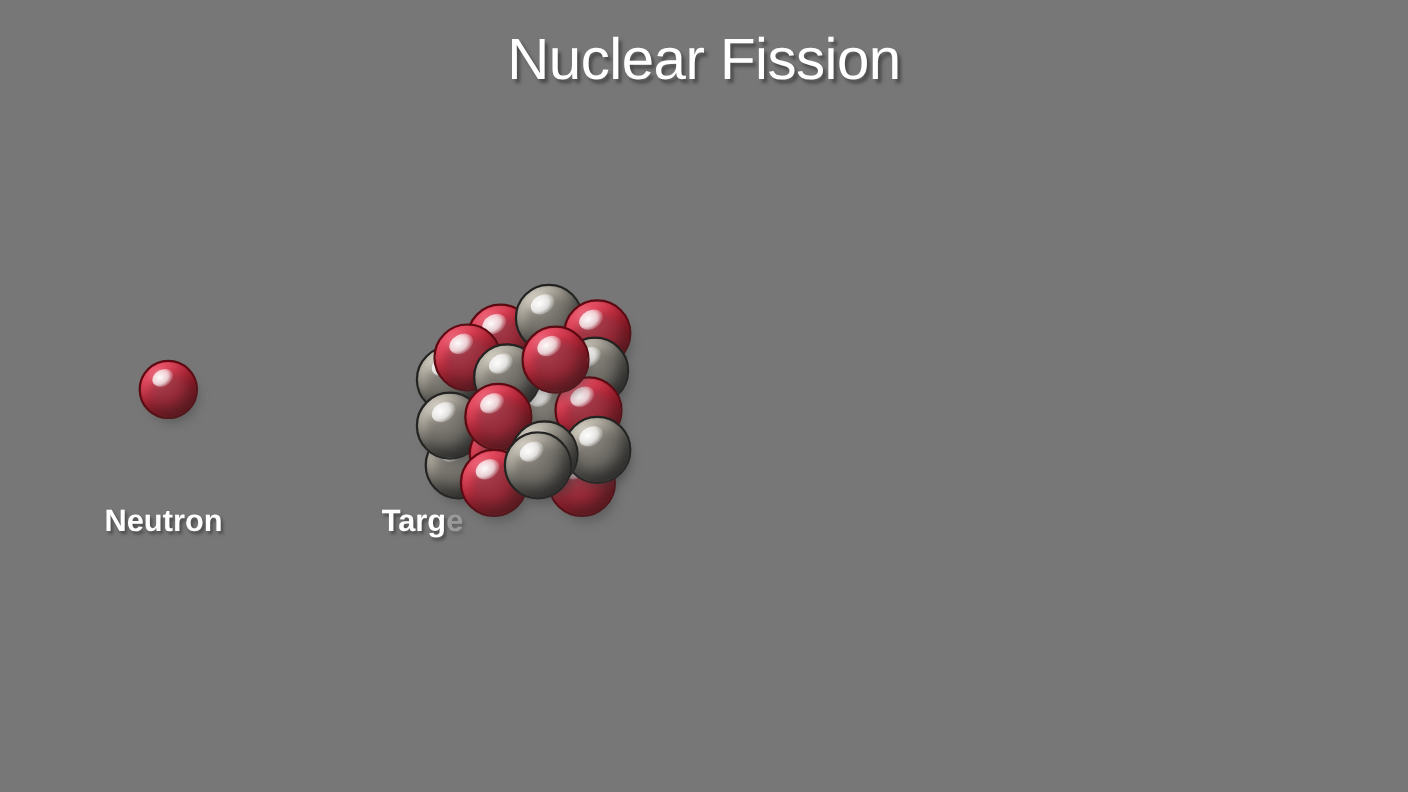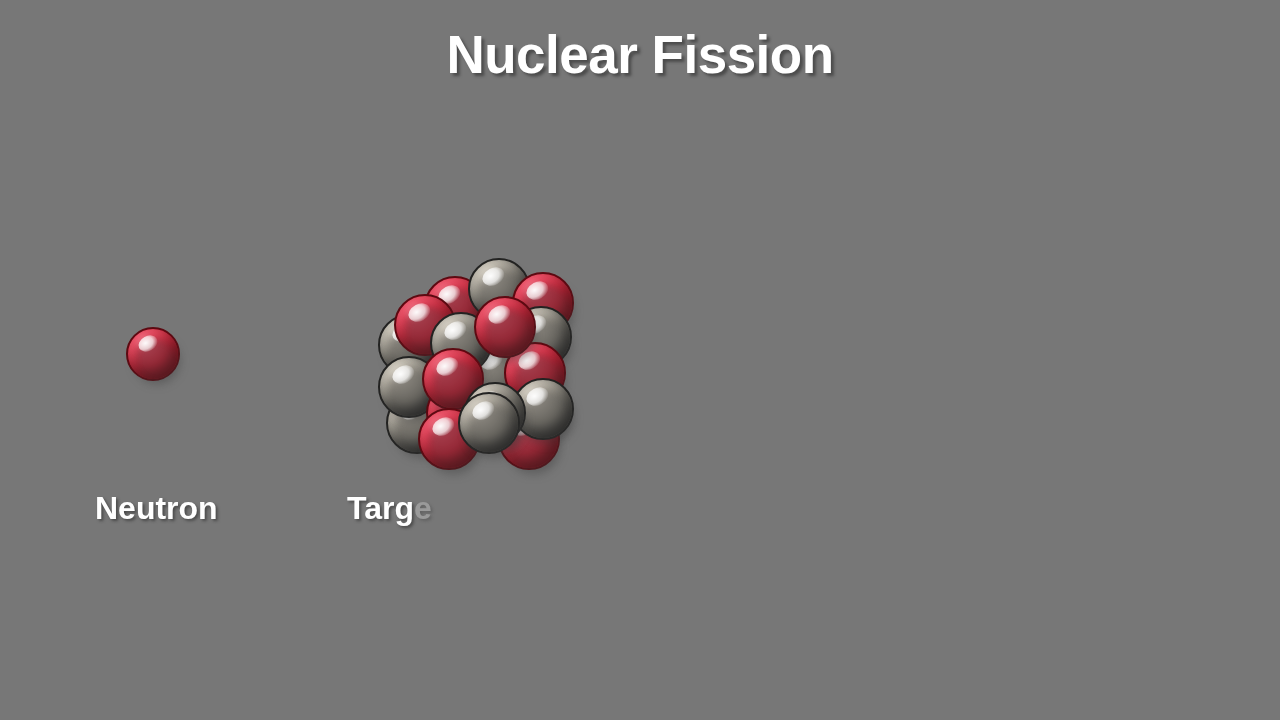--- a/index.html
+++ b/index.html
@@ -23,36 +23,35 @@
   }
 
   
   #title {
     position: absolute;
     top: 24px;
     left: 0;
     width: 1280px;
     text-align: center;
     font-size: 53px;
-    font-weight: bold;
+    font-weight: normal;
     color: #ffffff;
     letter-spacing: -0.5px;
     text-shadow: 3px 3px 3px rgba(40,40,40,0.55);
     white-space: nowrap;
   }
 
   
   .caption {
     position: absolute;
-    font-size: 32px;
+    font-size: 28px;
     font-weight: bold;
     color: #ffffff;
     text-shadow: 2px 2px 3px rgba(45,45,45,0.6);
     white-space: nowrap;
-    margin-top: 32px;
   }
   #neutron-caption { left: 95px;  top: 458px; }
   #target-caption  { left: 347px; top: 458px; }
   
   .caption .fading {
     color: #9a9a9a;
     text-shadow: 2px 2px 3px rgba(60,60,60,0.35);
   }
 
   

